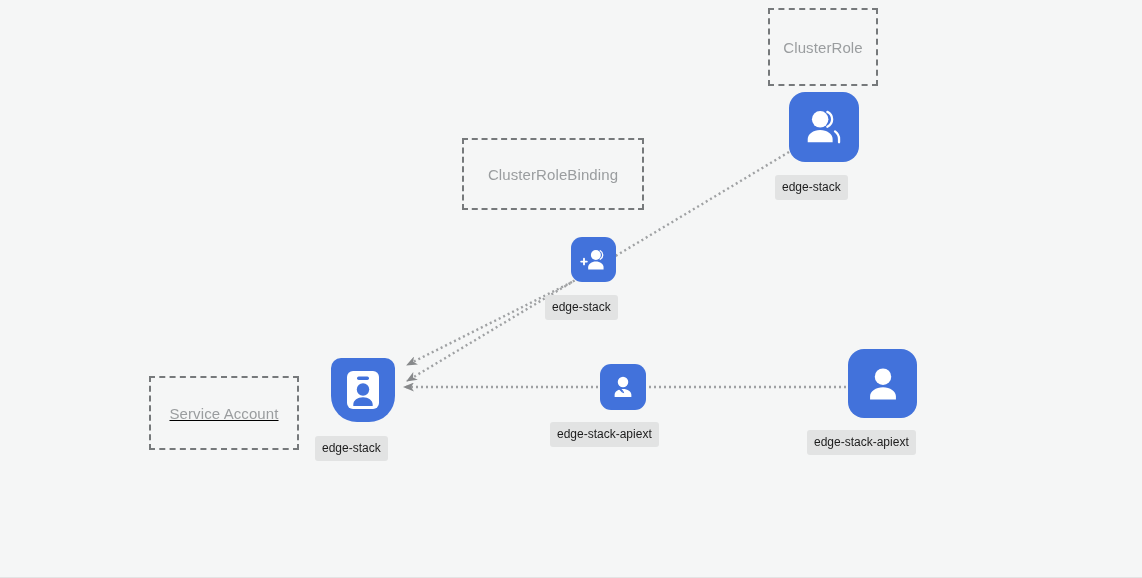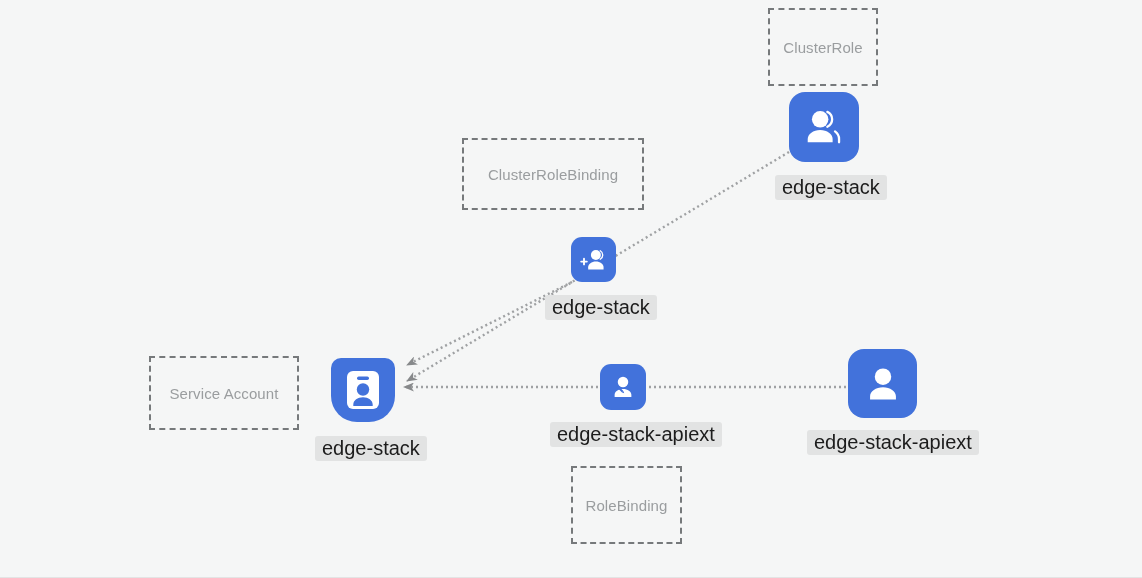--- a/index.html
+++ b/index.html
@@ -73,21 +73,21 @@
     border-radius: 10px 10px 26px 26px;
     background: #4272db;
   }
   .node-tile svg { display: block; }
 
   
   .name-chip {
     position: absolute;
     background: #e2e3e3;
     color: #1c1c1c;
-    font-size: 20px;
+    font-size: 12px;
     font-family: "Liberation Sans", sans-serif;
     padding: 3px 7px 4px 7px;
     border-radius: 3px;
     white-space: nowrap;
     line-height: 18px;
   }
 </style>
 </head>
 <body>
 
@@ -110,27 +110,24 @@
   </svg>
 
   <div class="kind-box" style="left:768px; top:8px; width:110px; height:78px;">
     <span class="kind-label">ClusterRole</span>
   </div>
 
   <div class="kind-box" style="left:462px; top:138px; width:182px; height:72px;">
     <span class="kind-label">ClusterRoleBinding</span>
   </div>
 
-  <div class="kind-box" style="left:149px; top:356px; width:150px; height:74px;">
+  <div class="kind-box" style="left:149px; top:376px; width:150px; height:74px;text-decoration:underline;">
     <span class="kind-label">Service Account</span>
   </div>
 
-  <div class="kind-box" style="left:571px; top:466px; width:111px; height:78px;">
-    <span class="kind-label">RoleBinding</span>
-  </div>
 
 
   <div class="node" style="left:789px; top:92px;">
     <div class="node-tile" style="width:70px; height:70px; border-radius:16px;">
       <svg width="46" height="46" viewBox="0 0 48 48" aria-hidden="true">
         <circle cx="20" cy="16" r="8.6" fill="#ffffff"></circle>
         <path d="M20 27c-7.2 0-13 4.3-13 9.6V40h26v-3.4C33 31.3 27.2 27 20 27z" fill="#ffffff"></path>
         <path d="M27.5 8.2a8.6 8.6 0 0 1 0 15.6" fill="none" stroke="#ffffff" stroke-width="2.4" stroke-linecap="round"></path>
         <path d="M35.5 28.6c2.6 1.9 4.2 4.7 4.2 7.9V40" fill="none" stroke="#ffffff" stroke-width="2.4" stroke-linecap="round"></path>
       </svg>

